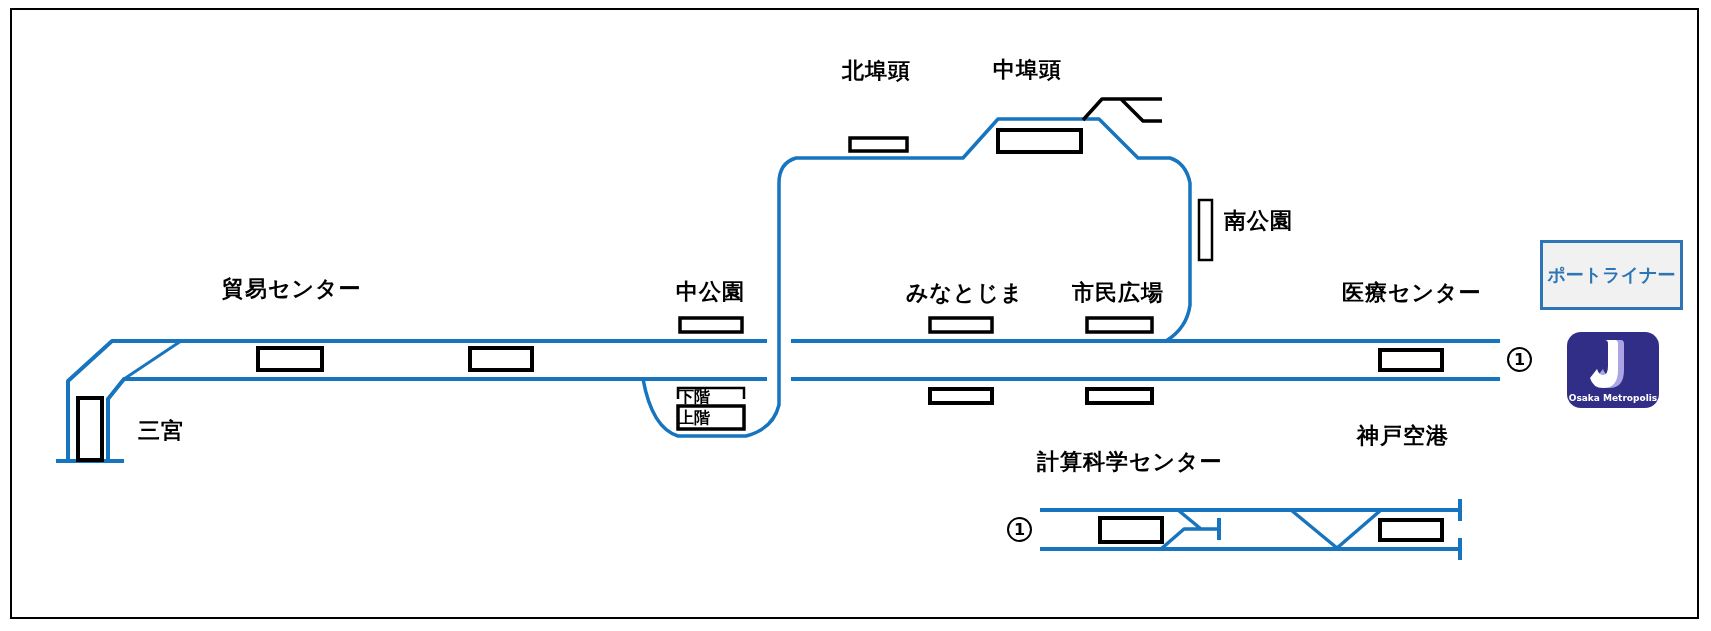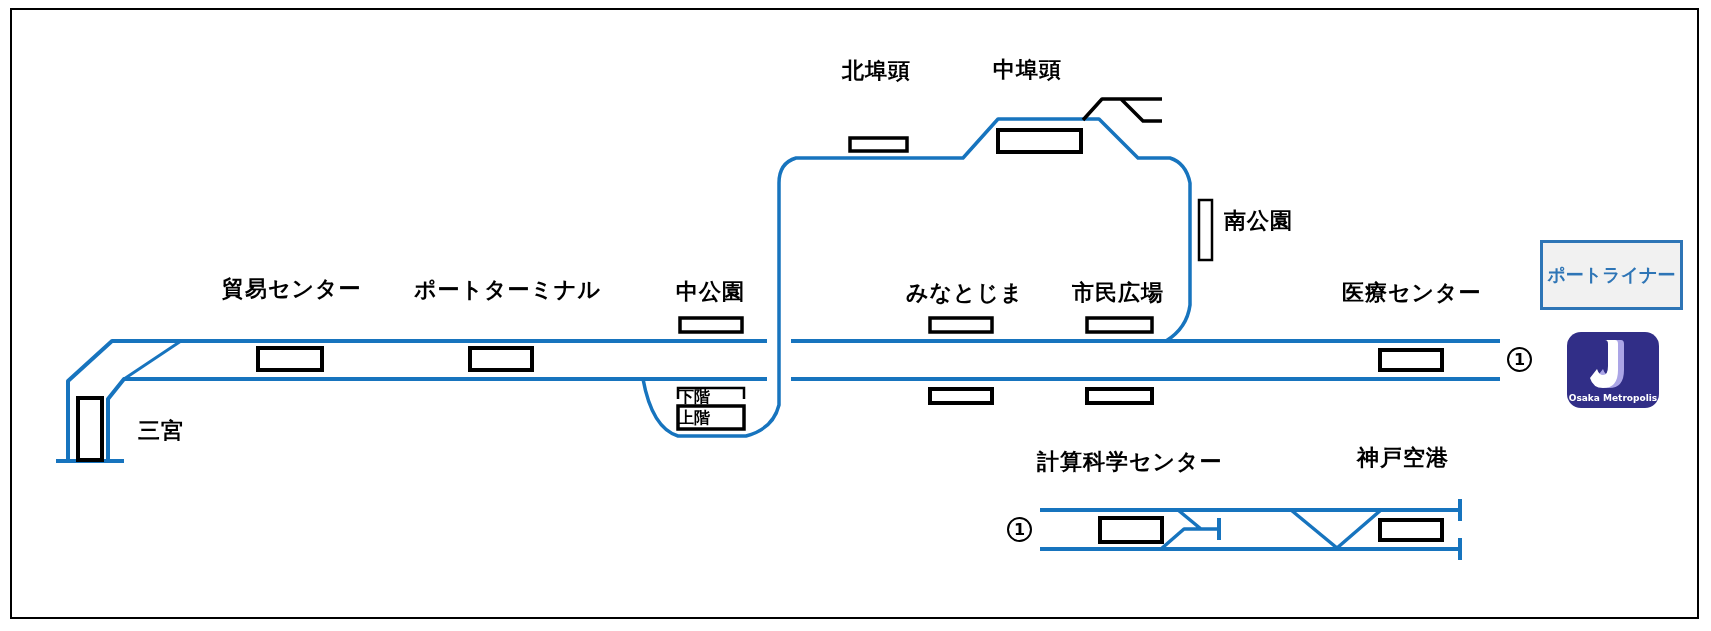--- a/index.html
+++ b/index.html
@@ -96,30 +96,29 @@
     <rect class="st" x="1380" y="350" width="62" height="20" stroke-width="4"></rect>
     <rect class="st" x="1100" y="518" width="62" height="24" stroke-width="4"></rect>
     <rect class="st" x="1380" y="520" width="62" height="20" stroke-width="4"></rect>
 
     <path class="level-bracket" stroke-width="2.5" d="M678,399 V388 H744 V399"></path>
     <rect class="st" x="678" y="406" width="66" height="23" stroke-width="3.5"></rect>
   </svg>
 
   <div class="label" style="left:138px; top:419px;">三宮</div>
   <div class="label" style="left:222px; top:277px;">貿易センター</div>
-  <div class="label" style="left:414px; top:278px;">ポートターミナル</div>
   <div class="label" style="left:676px; top:280px;">中公園</div>
   <div class="label" style="left:842px; top:59px;">北埠頭</div>
   <div class="label" style="left:993px; top:58px;">中埠頭</div>
   <div class="label" style="left:1224px; top:209px;">南公園</div>
   <div class="label" style="left:906px; top:281px;">みなとじま</div>
   <div class="label" style="left:1072px; top:281px;">市民広場</div>
   <div class="label" style="left:1342px; top:281px;">医療センター</div>
   <div class="label" style="left:1037px; top:450px;">計算科学センター</div>
-  <div class="label" style="left:1357px; top:446px;">神戸空港</div>
+  <div class="label" style="left:1357px; top:424px;">神戸空港</div>
 
   <div class="level-label" style="left:678px; top:388px;">下階</div>
   <div class="level-label" style="left:678px; top:409px;">上階</div>
 
 
   <div class="port-badge">
     <span>ポートライナー</span>
   </div>
 
   <div class="circled-one" style="left:1507px; top:347px;">

